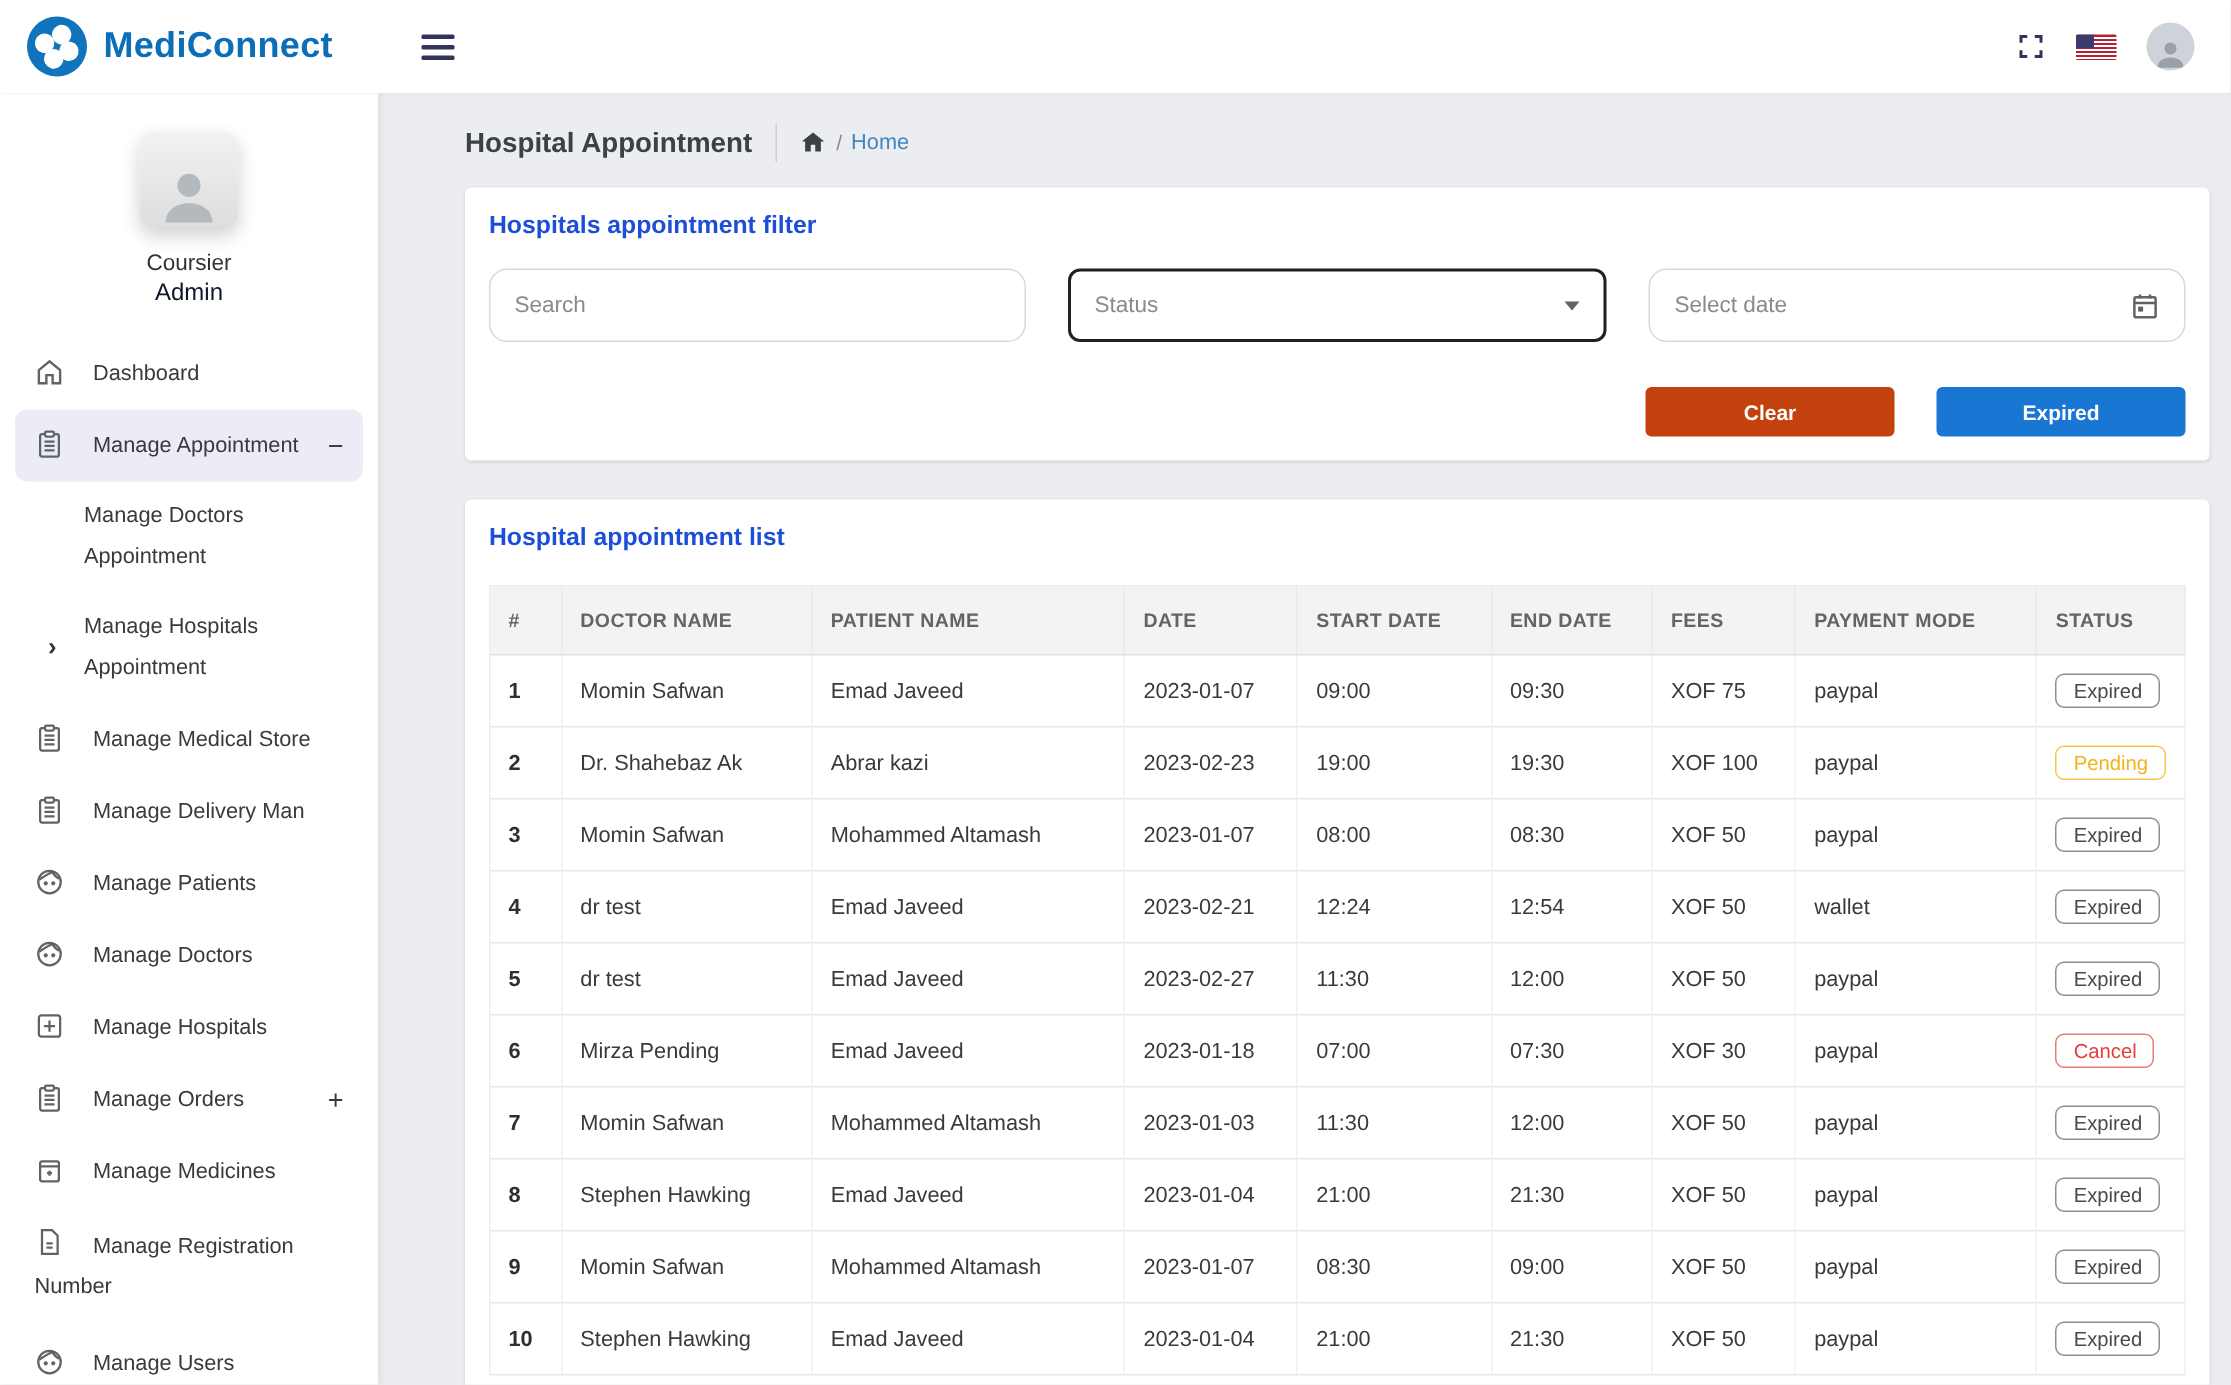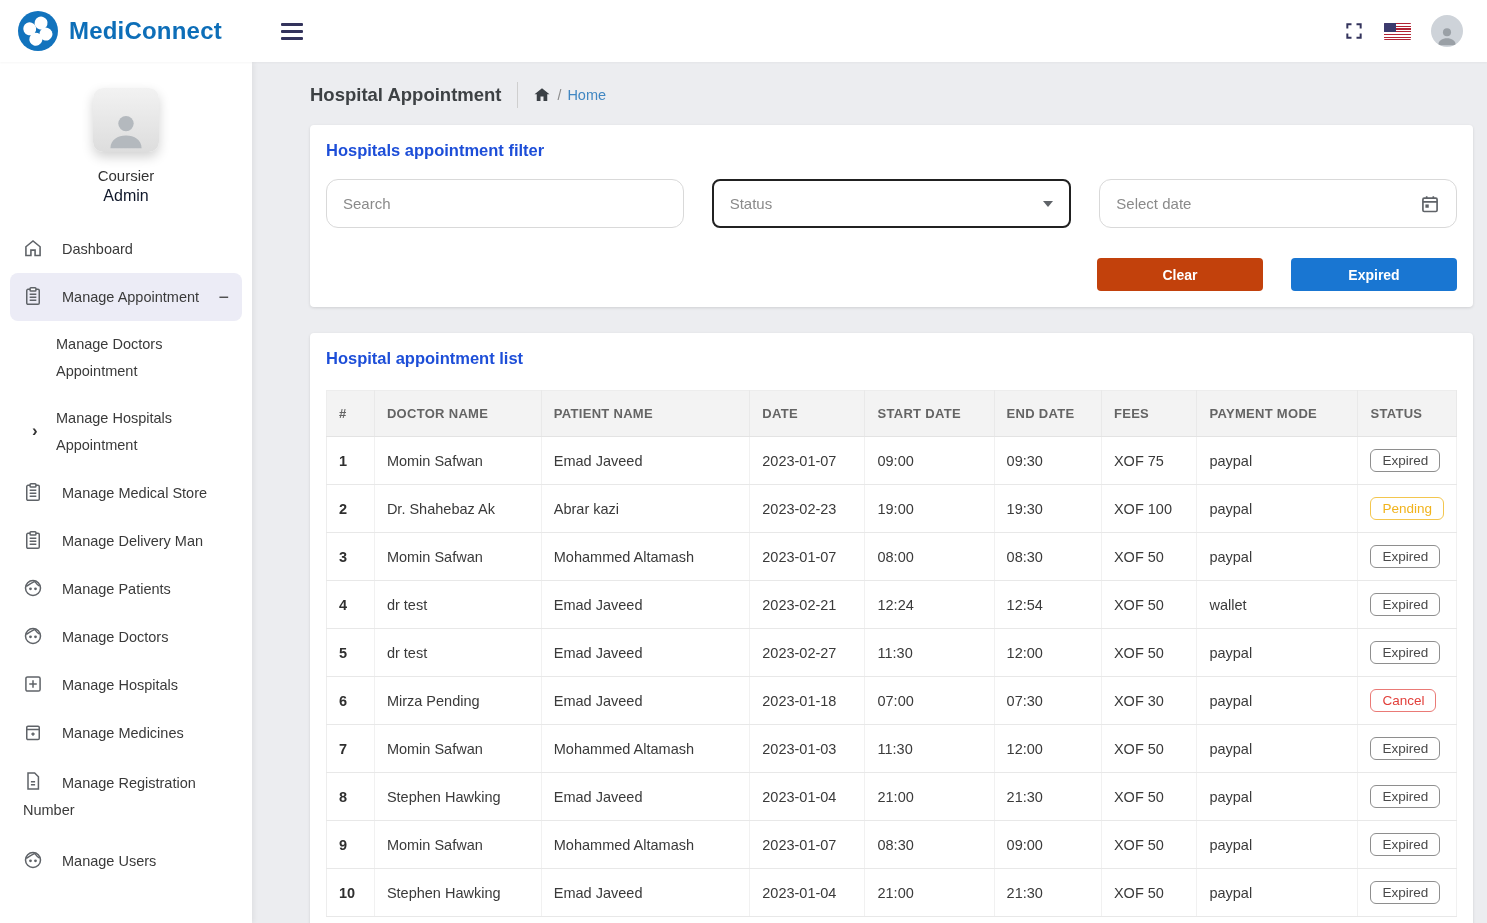--- a/index.html
+++ b/index.html
@@ -209,20 +209,31 @@
           <svg viewBox="0 0 24 24" fill="none" stroke="currentColor" stroke-width="1.8">
             <rect x="3.5" y="3.5" width="17" height="17" rx="2"></rect>
             <path d="M12 7.5v9M7.5 12h9"></path>
           </svg>
         </span>
         <span class="nav-label">Manage Hospitals</span>
       </div>
       <div class="nav-item">
         <span class="nav-icon">
           <svg viewBox="0 0 24 24" fill="none" stroke="currentColor" stroke-width="1.8">
+            <rect x="4.5" y="4" width="15" height="18" rx="1.5"></rect>
+            <rect x="8.5" y="2" width="7" height="4" rx="1" fill="#fff"></rect>
+            <path d="M8 10h8M8 13.5h8M8 17h8"></path>
+          </svg>
+        </span>
+        <span class="nav-label">Manage Orders</span>
+        <span class="nav-suffix">+</span>
+      </div>
+      <div class="nav-item">
+        <span class="nav-icon">
+          <svg viewBox="0 0 24 24" fill="none" stroke="currentColor" stroke-width="1.8">
             <rect x="4.5" y="5" width="15" height="16" rx="1.5"></rect>
             <path d="M4.5 9h15"></path>
             <path d="M12 12.5v4M10 14.5h4"></path>
           </svg>
         </span>
         <span class="nav-label">Manage Medicines</span>
       </div>
       <div class="nav-item wrap-under"><span class="nav-icon"><svg viewBox="0 0 24 24" fill="none" stroke="currentColor" stroke-width="1.8">
             <path d="M6 2.5h8l4.5 4.5v14.5H6z"></path>
             <path d="M9.5 13h5M9.5 16.5h5"></path>

